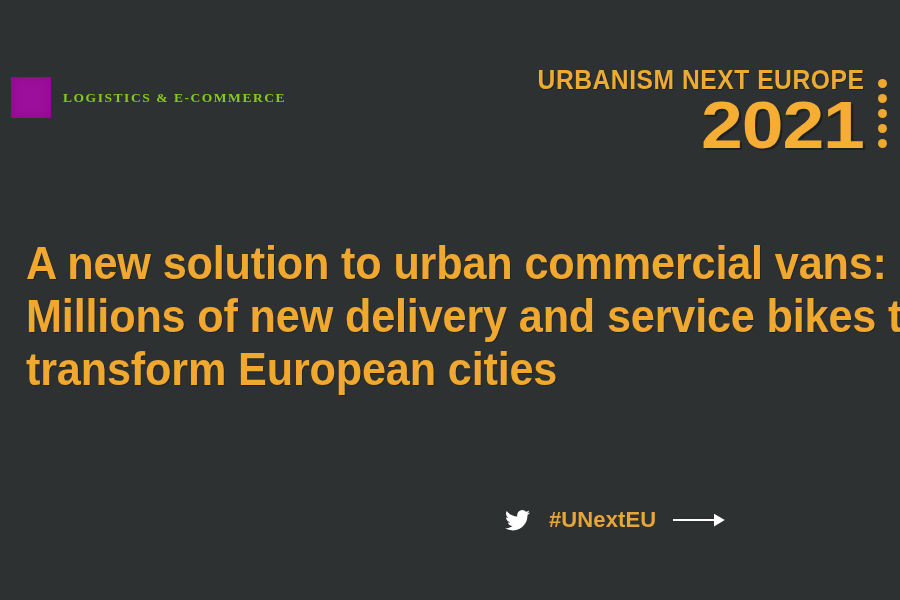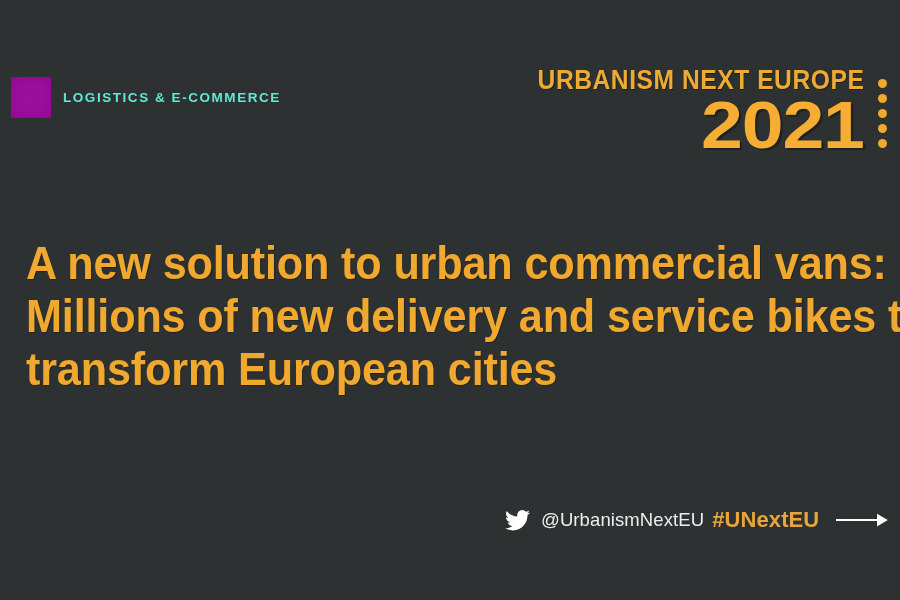--- a/index.html
+++ b/index.html
@@ -29,26 +29,27 @@
   }
   .track-swatch {
     width: 40px;
     height: 41px;
     background: #9c0f9c;
     box-shadow: inset 0 0 9px 2px rgba(140,0,140,0.55);
     flex: 0 0 auto;
   }
   .track-label {
     margin-left: 12px;
-    color: #5eead4;
+    color: #84cc16;
     font-size: 13.5px;
     font-weight: bold;
     letter-spacing: 1.55px;
     white-space: nowrap;
     line-height: 1;
+    font-family: Liberation Serif, serif;
   }
 
   
   .event-logo {
     position: absolute;
     right: 13px;
     top: 66px;
     display: flex;
     align-items: center;
   }
@@ -197,21 +198,20 @@
     <span class="hl-line">transform European cities</span>
   </h1>
 
 
   <div class="social">
     <span class="twitter-icon">
       <svg viewBox="0 0 24 20" width="25" height="21" aria-hidden="true">
         <path fill="#ffffff" d="M24 2.4c-.9.4-1.85.67-2.85.79 1.02-.62 1.8-1.6 2.17-2.76-.96.57-2.02.98-3.15 1.2A4.92 4.92 0 0 0 16.6 0a4.93 4.93 0 0 0-4.93 4.93c0 .39.04.77.13 1.13A13.98 13.98 0 0 1 1.67.9a4.9 4.9 0 0 0-.67 2.48c0 1.71.87 3.22 2.2 4.1a4.9 4.9 0 0 1-2.24-.61v.06c0 2.39 1.7 4.38 3.95 4.84a4.95 4.95 0 0 1-2.22.08 4.94 4.94 0 0 0 4.6 3.42A9.9 9.9 0 0 1 0 17.3a13.94 13.94 0 0 0 7.55 2.21c9.06 0 14.01-7.5 14.01-14.01l-.02-.64A9.9 9.9 0 0 0 24 2.4z"></path>
       </svg>
     </span>
-    <span class="handle">@UrbanismNextEU</span>
     <span class="hashtag">#UNextEU</span>
     <span class="arrow">
       <svg viewBox="0 0 52 14" width="52" height="14" aria-hidden="true">
         <path fill="#ffffff" d="M0 6.1h42.5v1.9H0z"></path>
         <path fill="#ffffff" d="M41 0.7l10.8 6.35L41 13.4z"></path>
       </svg>
     </span>
   </div>
 
 </div>

